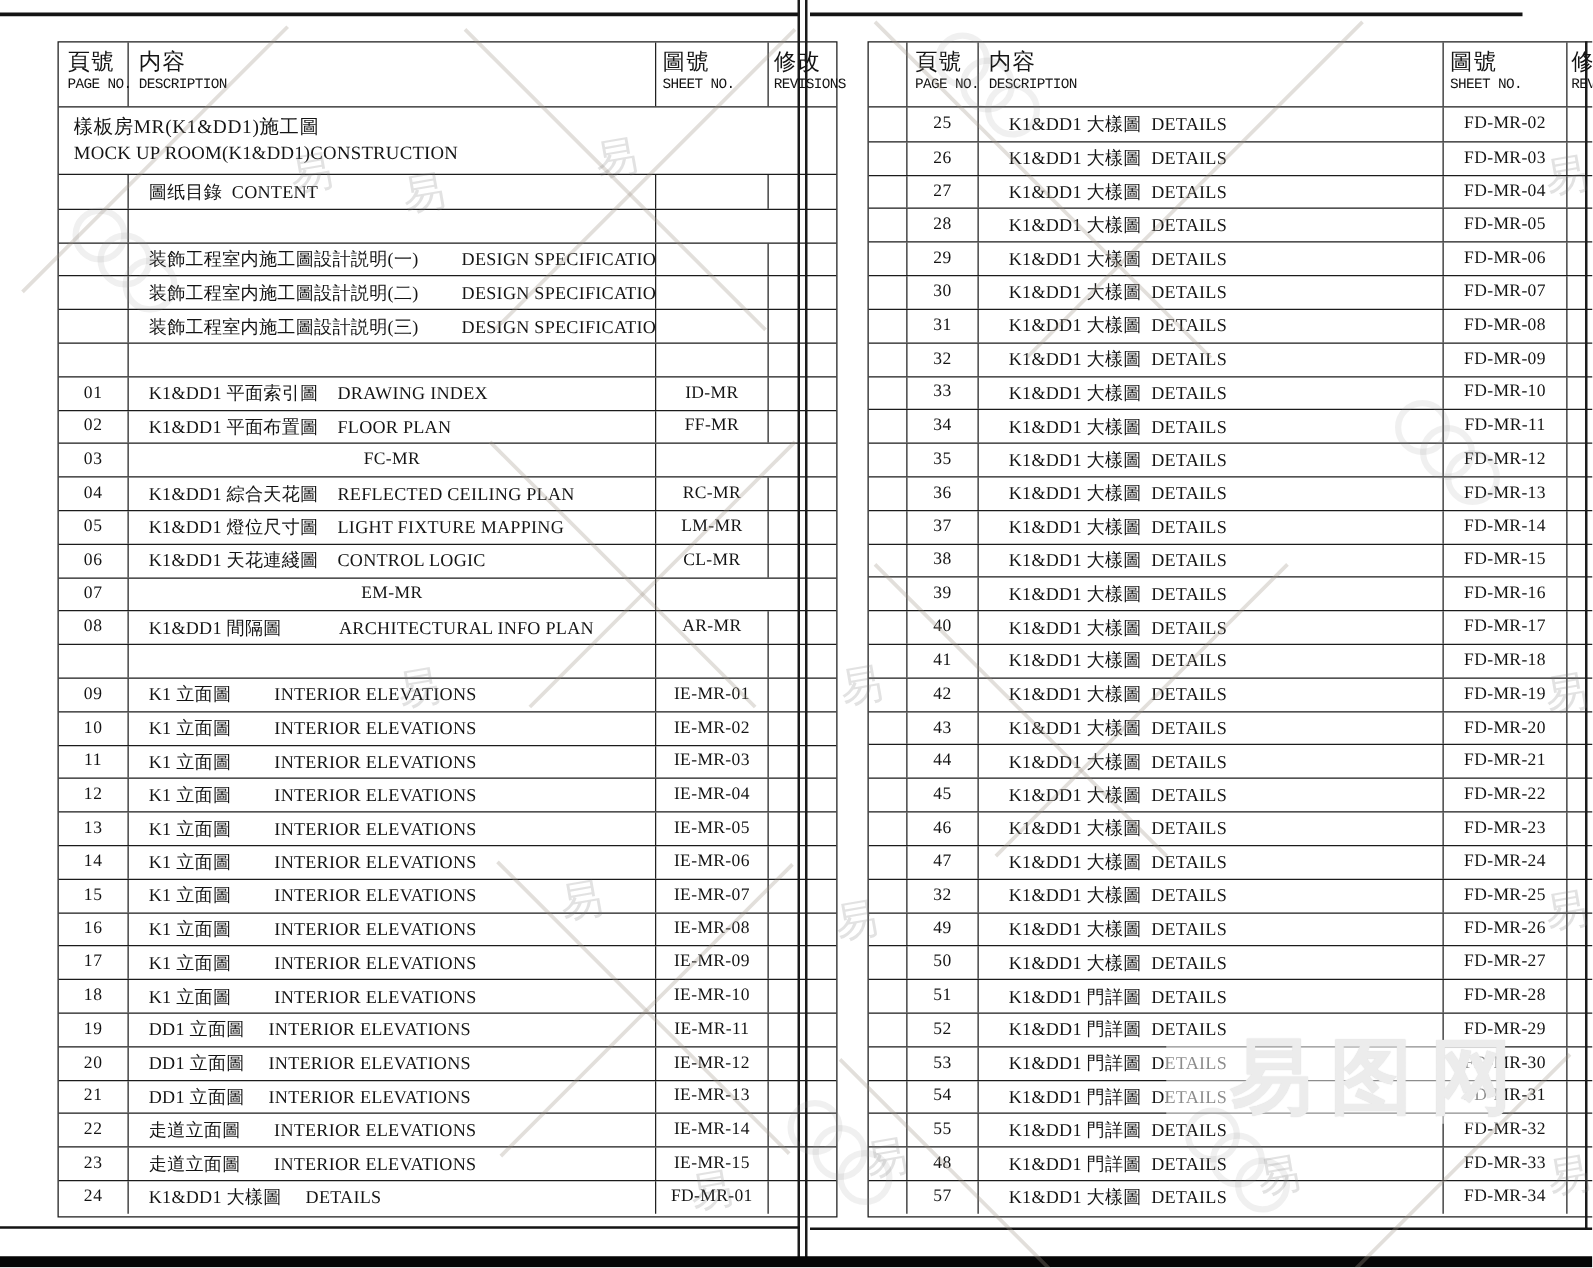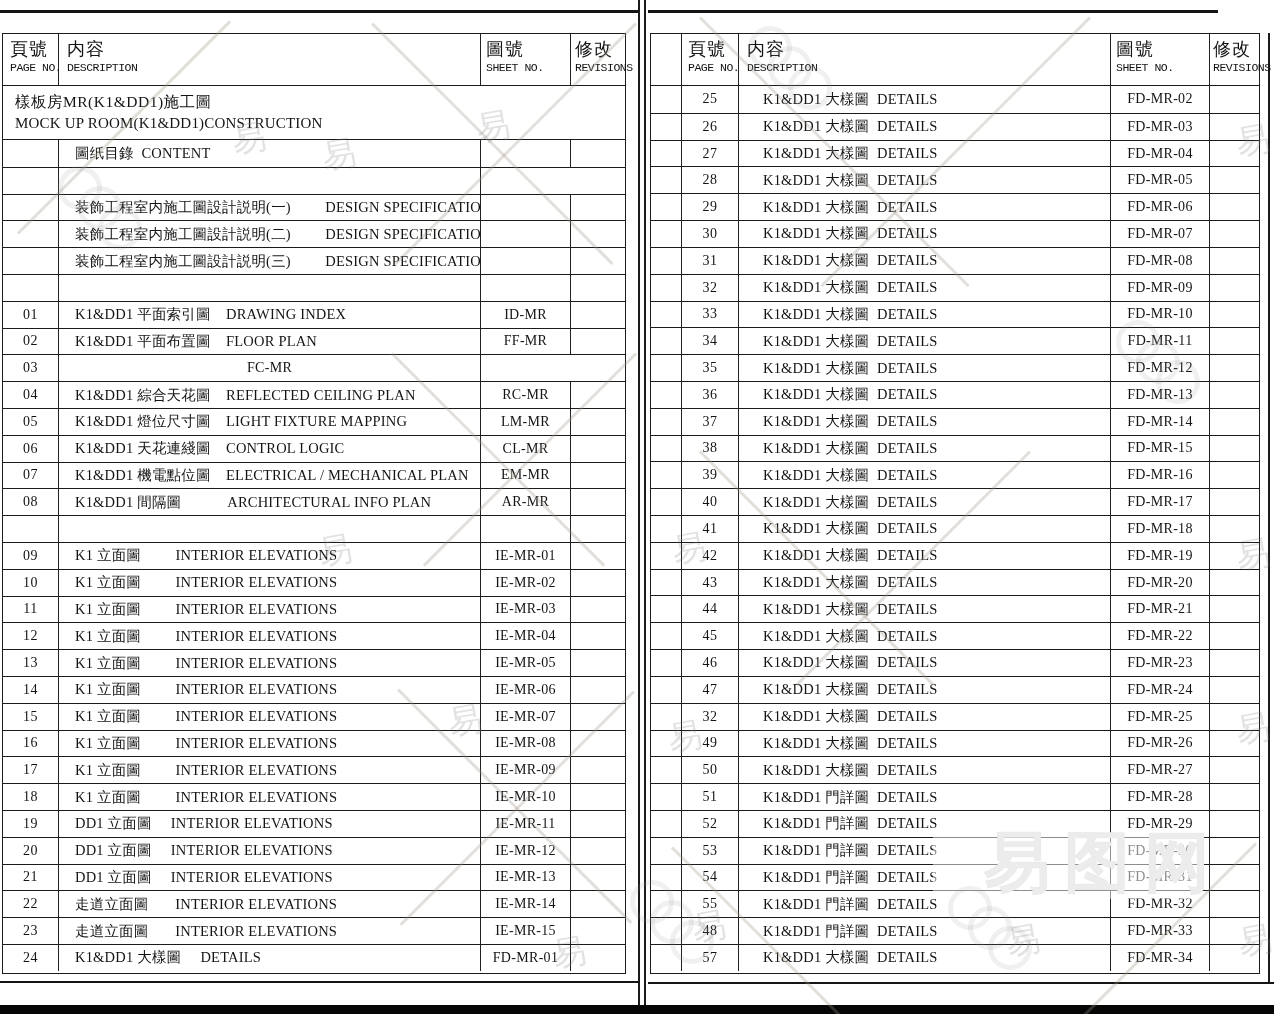--- a/index.html
+++ b/index.html
@@ -3,21 +3,21 @@
 <meta charset="utf-8">
 <style>
   html,body{margin:0;padding:0;background:#fff;}
   .stage{position:relative;width:1274px;height:1014px;background:#ffffff;overflow:hidden;
          font-family:"Liberation Serif","DejaVu Serif",serif;color:#141414;}
   
   .hbar{position:absolute;background:#141414;}
   .vbar{position:absolute;background:#1b1b1b;}
   .blackbar{position:absolute;background:#060606;}
   
-  .tbl{position:absolute;border:1.6px solid #1b1b1b;box-sizing:border-box;background:transparent;display:flex;flex-direction:column;}
+  .tbl{position:absolute;border:1.6px solid #1b1b1b;box-sizing:border-box;background:transparent;display:flex;flex-direction:column;margin-left:44px;}
   .hdr{display:grid;height:52px;box-sizing:border-box;border-bottom:1.6px solid #1b1b1b;}
   .hcell{box-sizing:border-box;padding:4px 0 0 8px;overflow:visible;white-space:nowrap;}
   .hcell .cn{display:block;font-size:18px;letter-spacing:1px;line-height:22px;}
   .hcell .en{display:block;font-family:"Liberation Mono","DejaVu Sans Mono",monospace;font-size:11.5px;line-height:15px;letter-spacing:-0.5px;}
   .bline{border-right:1.3px solid #222;}
   .titlerow{height:54px;box-sizing:border-box;border-bottom:1.6px solid #1b1b1b;padding:5px 0 0 12px;}
   .titlerow .cn{display:block;font-size:15.5px;line-height:22px;letter-spacing:0.5px;}
   .titlerow .en{display:block;font-size:15px;line-height:21px;letter-spacing:0.2px;}
   .rows{flex:1;display:flex;flex-direction:column;}
   .row{display:grid;box-sizing:border-box;}
@@ -195,21 +195,20 @@
           <div class="c desc bline ldesc">K1&amp;DD1 天花連綫圖    CONTROL LOGIC</div>
           <div class="c sheet bline">CL-MR</div>
           <div class="c rev lrev">
             <div class="sub"></div>
             <div class="sub"></div>
             <div class="sub"></div>
           </div>
         </div>
         <div class="row lrow">
           <div class="c page bline">07</div>
-          <div class="c desc bline ldesc">K1&amp;DD1 機電點位圖    ELECTRICAL / MECHANICAL PLAN</div>
           <div class="c sheet bline">EM-MR</div>
           <div class="c rev lrev">
             <div class="sub"></div>
             <div class="sub"></div>
             <div class="sub"></div>
           </div>
         </div>
         <div class="row lrow">
           <div class="c page bline">08</div>
           <div class="c desc bline ldesc">K1&amp;DD1 間隔圖            ARCHITECTURAL INFO PLAN</div>

